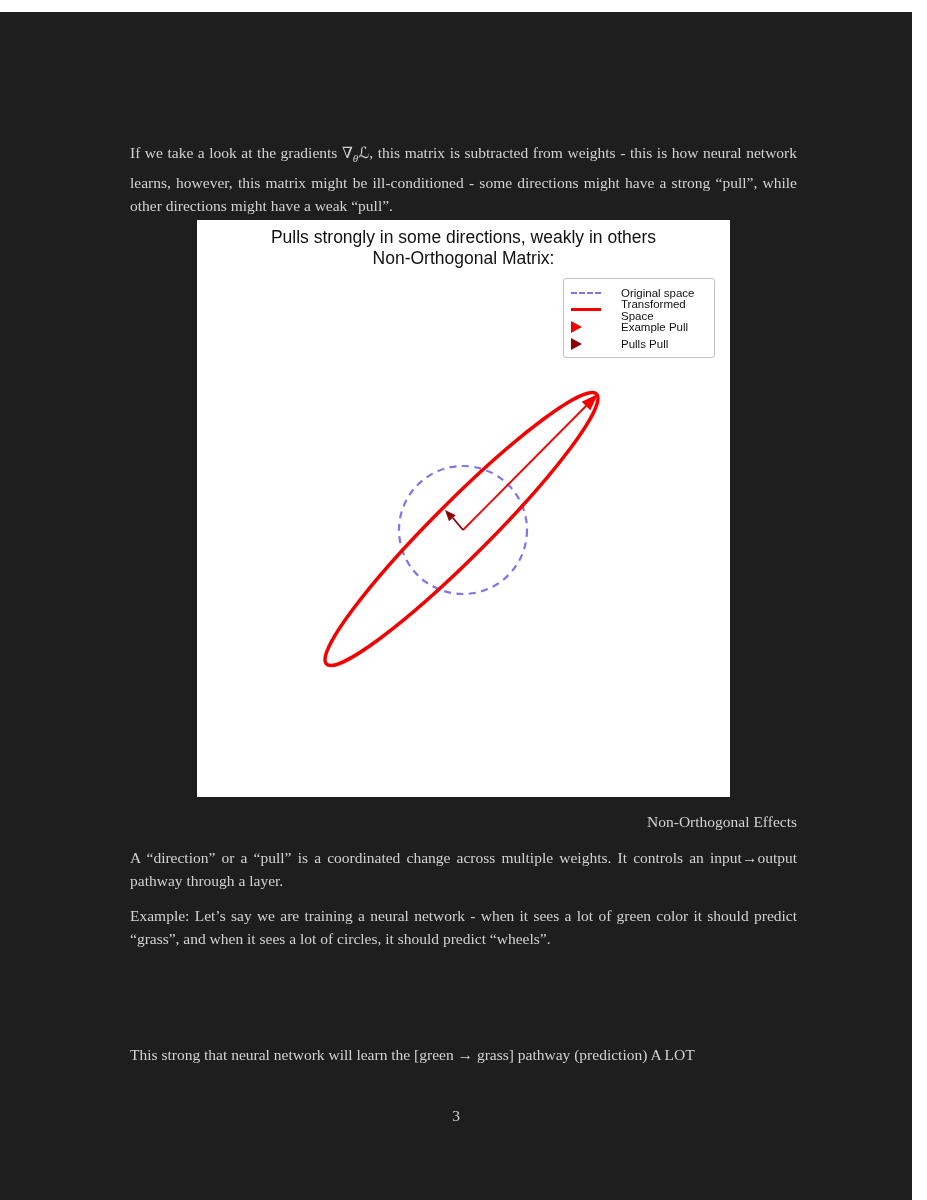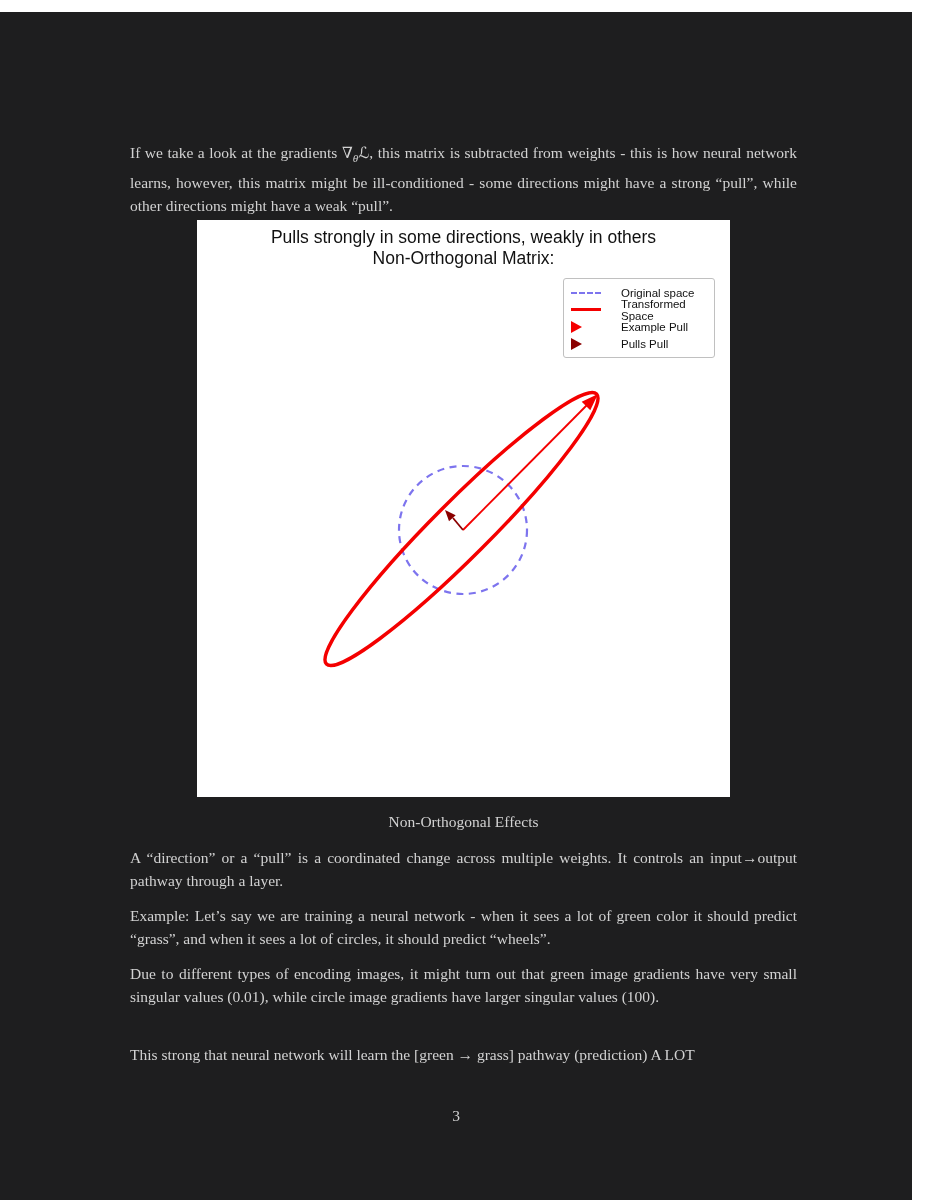--- a/index.html
+++ b/index.html
@@ -81,21 +81,21 @@
     border-color: transparent transparent transparent var(--fig-strong);
   }
   .tri.dark { border-left-color: var(--fig-weak); }
 
   .caption {
     position: absolute;
     left: 130px;
     width: 667px;
     top: 801px;
     margin: 0;
-    text-align: center;
+    text-align: right;
     font-size: 15.5px;
   }
   .page-number {
     position: absolute;
     left: 0;
     width: 100%;
     top: 1095px;
     text-align: center;
     font-size: 15.5px;
   }
@@ -147,18 +147,17 @@
           </span>
         <span>Pulls Pull</span>
       </div>
     </div>
   </div>
 
   <p class="caption">Non-Orthogonal Effects</p>
 
   <p class="body-text p2">A “direction” or a “pull” is a coordinated change across multiple weights. It controls an input→output pathway through a layer.</p>
   <p class="body-text p3">Example: Let’s say we are training a neural network - when it sees a lot of green color it should predict “grass”, and when it sees a lot of circles, it should predict “wheels”.</p>
-  <p class="body-text p4">Due to different types of encoding images, it might turn out that green image gradients have very small singular values (0.01), while circle image gradients have larger singular values (100).</p>
   <p class="body-text p5">This strong that neural network will learn the [green → grass] pathway (prediction) A LOT</p>
 
   <div class="page-number">3</div>
 
 </div>
 
 </body></html>

